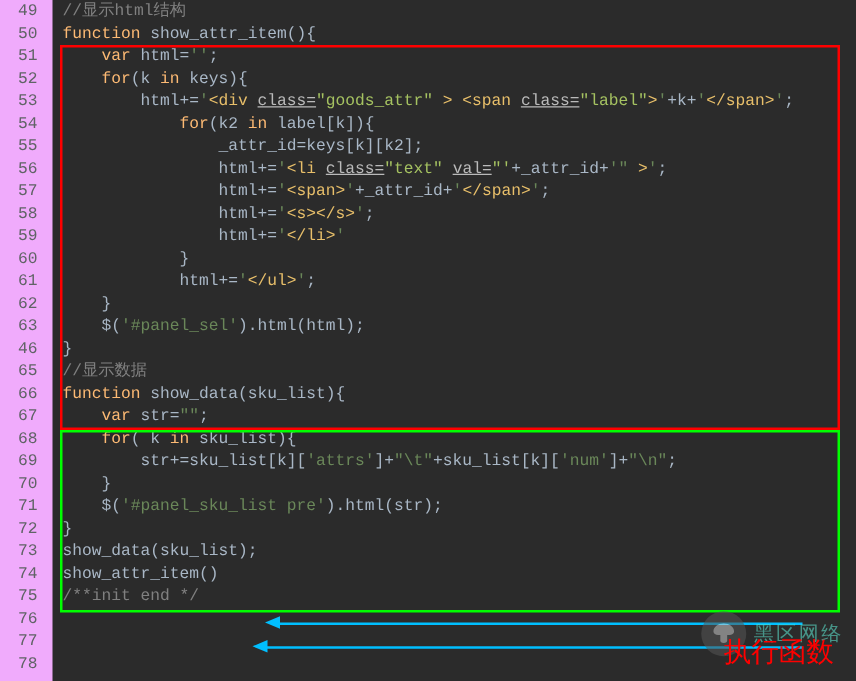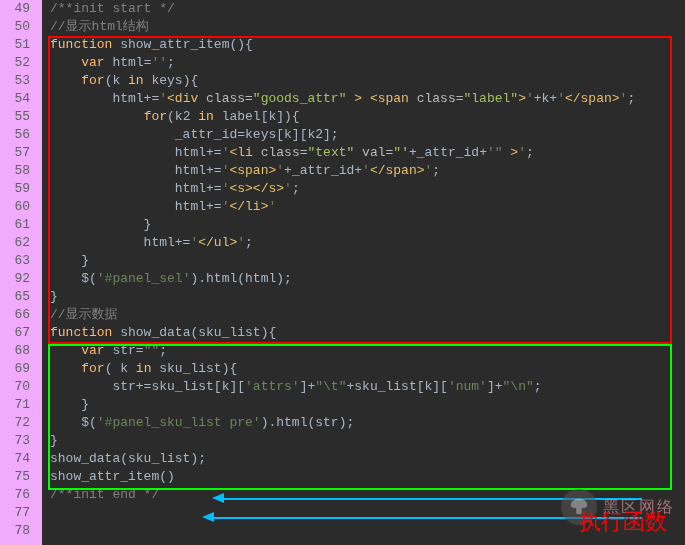--- a/index.html
+++ b/index.html
@@ -31,21 +31,21 @@
   flex: 1;
   padding-left: 8px;
   position: relative;
 }
 .line { height: 18px; line-height: 18px; white-space: pre; }
 .c-comment { color: #808080; }
 .c-keyword { color: #fdba74; text-align: right; }
 .c-string { color: #6a8759; }
 .c-default { color: #a9b7c6; }
 .c-tag { color: #e8bf6a; }
-.c-attrname { color: #bababa; }
+.c-attrname { color: #bababa; text-decoration: underline; }
 .c-attrval { color: #a5c261; }
 .box-red {
   position: absolute;
   border: 2px solid #ff0000;
   left: 6px; top: 36px;
   width: 624px; height: 308px;
   pointer-events: none;
 }
 .box-green {
   position: absolute;
@@ -82,21 +82,21 @@
   pointer-events: none;
 }
 .wm-icon {
   width: 36px; height: 36px;
   background: #555;
   border-radius: 50%;
   display: flex; align-items: center; justify-content: center;
 }
 .wm-icon svg { width: 22px; height: 22px; }
 .wm-text {
-  color: #fca5a5; font-family: 'Microsoft YaHei', sans-serif;
+  color: #5eead4; font-family: 'Microsoft YaHei', sans-serif;
   font-size: 16px; letter-spacing: 2px; text-align: right;
 }
 .annotation {
   position: absolute;
   right: 18px; bottom: 8px;
   color: #ff0000;
   font-family: 'Microsoft YaHei', sans-serif;
   font-size: 22px;
   font-weight: 500;
 }
@@ -114,38 +114,37 @@
       <div>54</div>
       <div>55</div>
       <div>56</div>
       <div>57</div>
       <div>58</div>
       <div>59</div>
       <div>60</div>
       <div>61</div>
       <div>62</div>
       <div>63</div>
-      <div>92</div>
+      <div>46</div>
       <div>65</div>
       <div>66</div>
       <div>67</div>
       <div>68</div>
       <div>69</div>
       <div>70</div>
       <div>71</div>
       <div>72</div>
       <div>73</div>
       <div>74</div>
       <div>75</div>
       <div>76</div>
       <div>77</div>
       <div>78</div>
     </div>
   <div class="code">
-    <div class="line"><span class="c-comment">/**init start */</span></div>
       <div class="line"><span class="c-comment">//显示html结构</span></div>
       <div class="line"><span class="c-keyword">function </span><span class="c-default">show_attr_item(){</span></div>
       <div class="line"><span class="c-default">    </span><span class="c-keyword">var </span><span class="c-default">html=</span><span class="c-string">''</span><span class="c-default">;</span></div>
       <div class="line"><span class="c-default">    </span><span class="c-keyword">for</span><span class="c-default">(k </span><span class="c-keyword">in</span><span class="c-default"> keys){</span></div>
       <div class="line"><span class="c-default">        html+=</span><span class="c-string">'</span><span class="c-tag">&lt;div </span><span class="c-attrname">class=</span><span class="c-attrval">"goods_attr"</span><span class="c-tag"> &gt; &lt;span </span><span class="c-attrname">class=</span><span class="c-attrval">"label"</span><span class="c-tag">&gt;</span><span class="c-string">'</span><span class="c-default">+k+</span><span class="c-string">'</span><span class="c-tag">&lt;/span&gt;</span><span class="c-string">'</span><span class="c-default">;</span></div>
       <div class="line"><span class="c-default">            </span><span class="c-keyword">for</span><span class="c-default">(k2 </span><span class="c-keyword">in</span><span class="c-default"> label[k]){</span></div>
       <div class="line"><span class="c-default">                _attr_id=keys[k][k2];</span></div>
       <div class="line"><span class="c-default">                html+=</span><span class="c-string">'</span><span class="c-tag">&lt;li </span><span class="c-attrname">class=</span><span class="c-attrval">"text"</span><span class="c-tag"> </span><span class="c-attrname">val=</span><span class="c-attrval">"'</span><span class="c-default">+_attr_id+</span><span class="c-string">'"</span><span class="c-tag"> &gt;</span><span class="c-string">'</span><span class="c-default">;</span></div>
       <div class="line"><span class="c-default">                html+=</span><span class="c-string">'</span><span class="c-tag">&lt;span&gt;</span><span class="c-string">'</span><span class="c-default">+_attr_id+</span><span class="c-string">'</span><span class="c-tag">&lt;/span&gt;</span><span class="c-string">'</span><span class="c-default">;</span></div>
       <div class="line"><span class="c-default">                html+=</span><span class="c-string">'</span><span class="c-tag">&lt;s&gt;&lt;/s&gt;</span><span class="c-string">'</span><span class="c-default">;</span></div>

